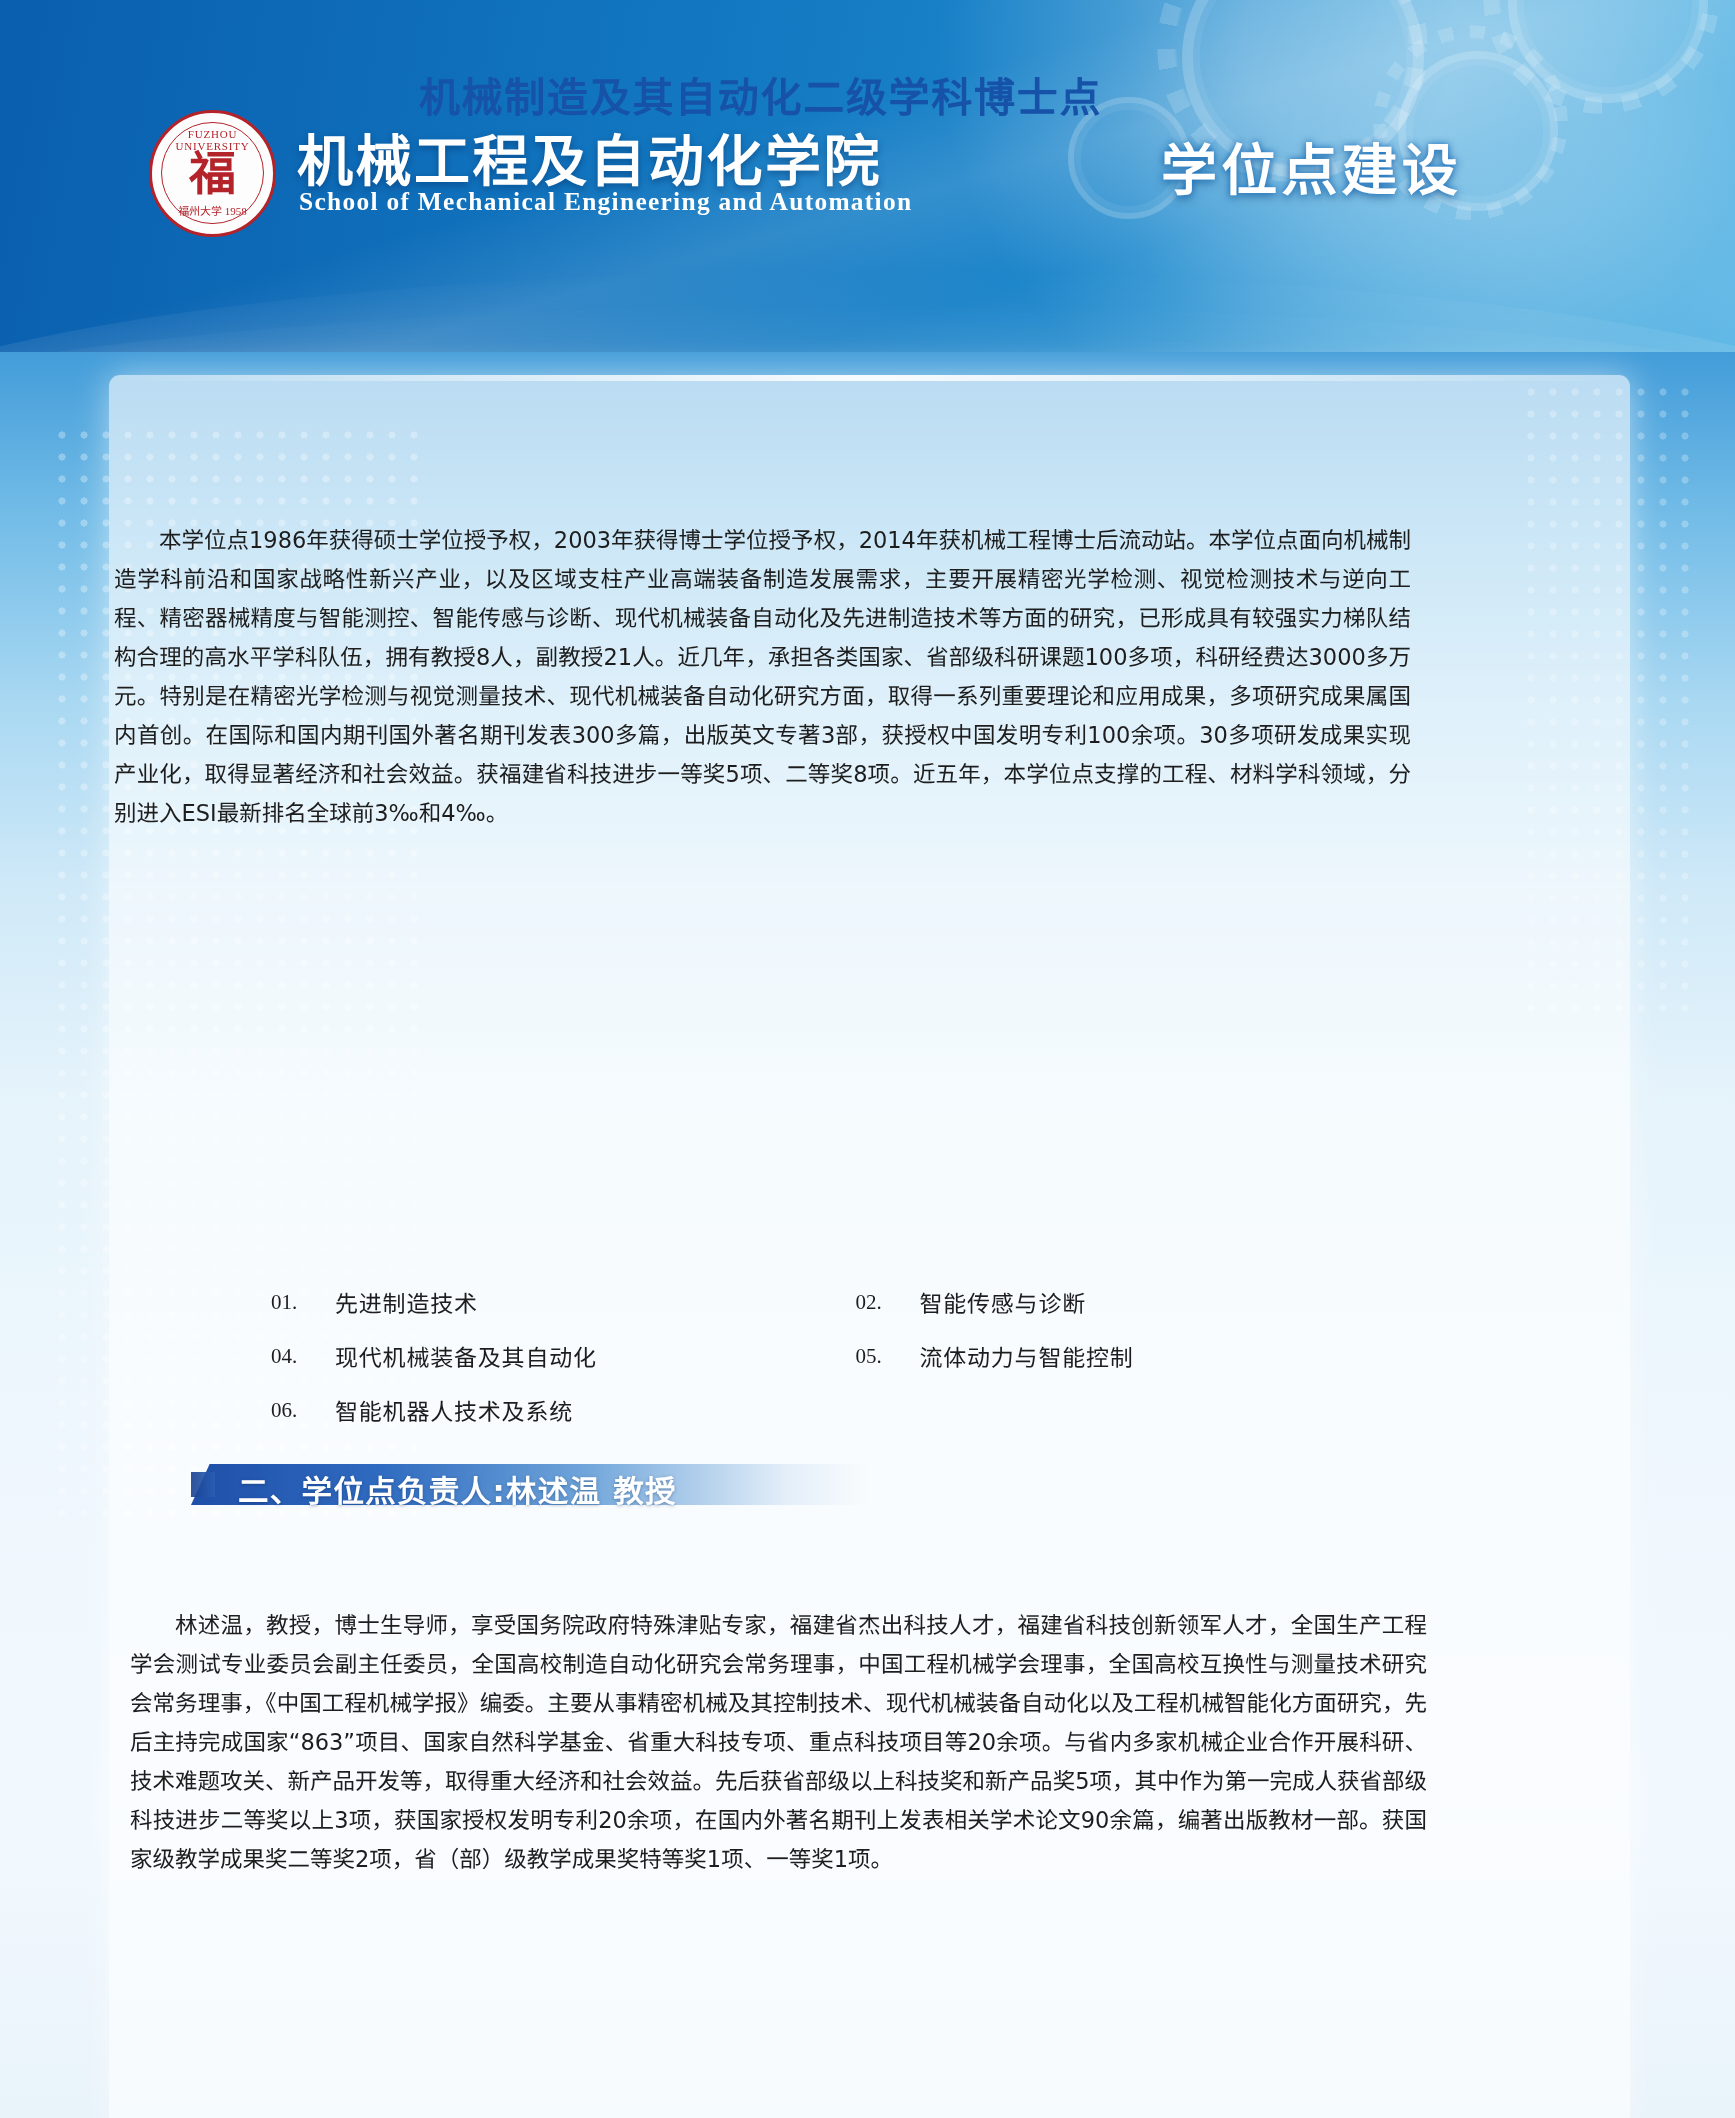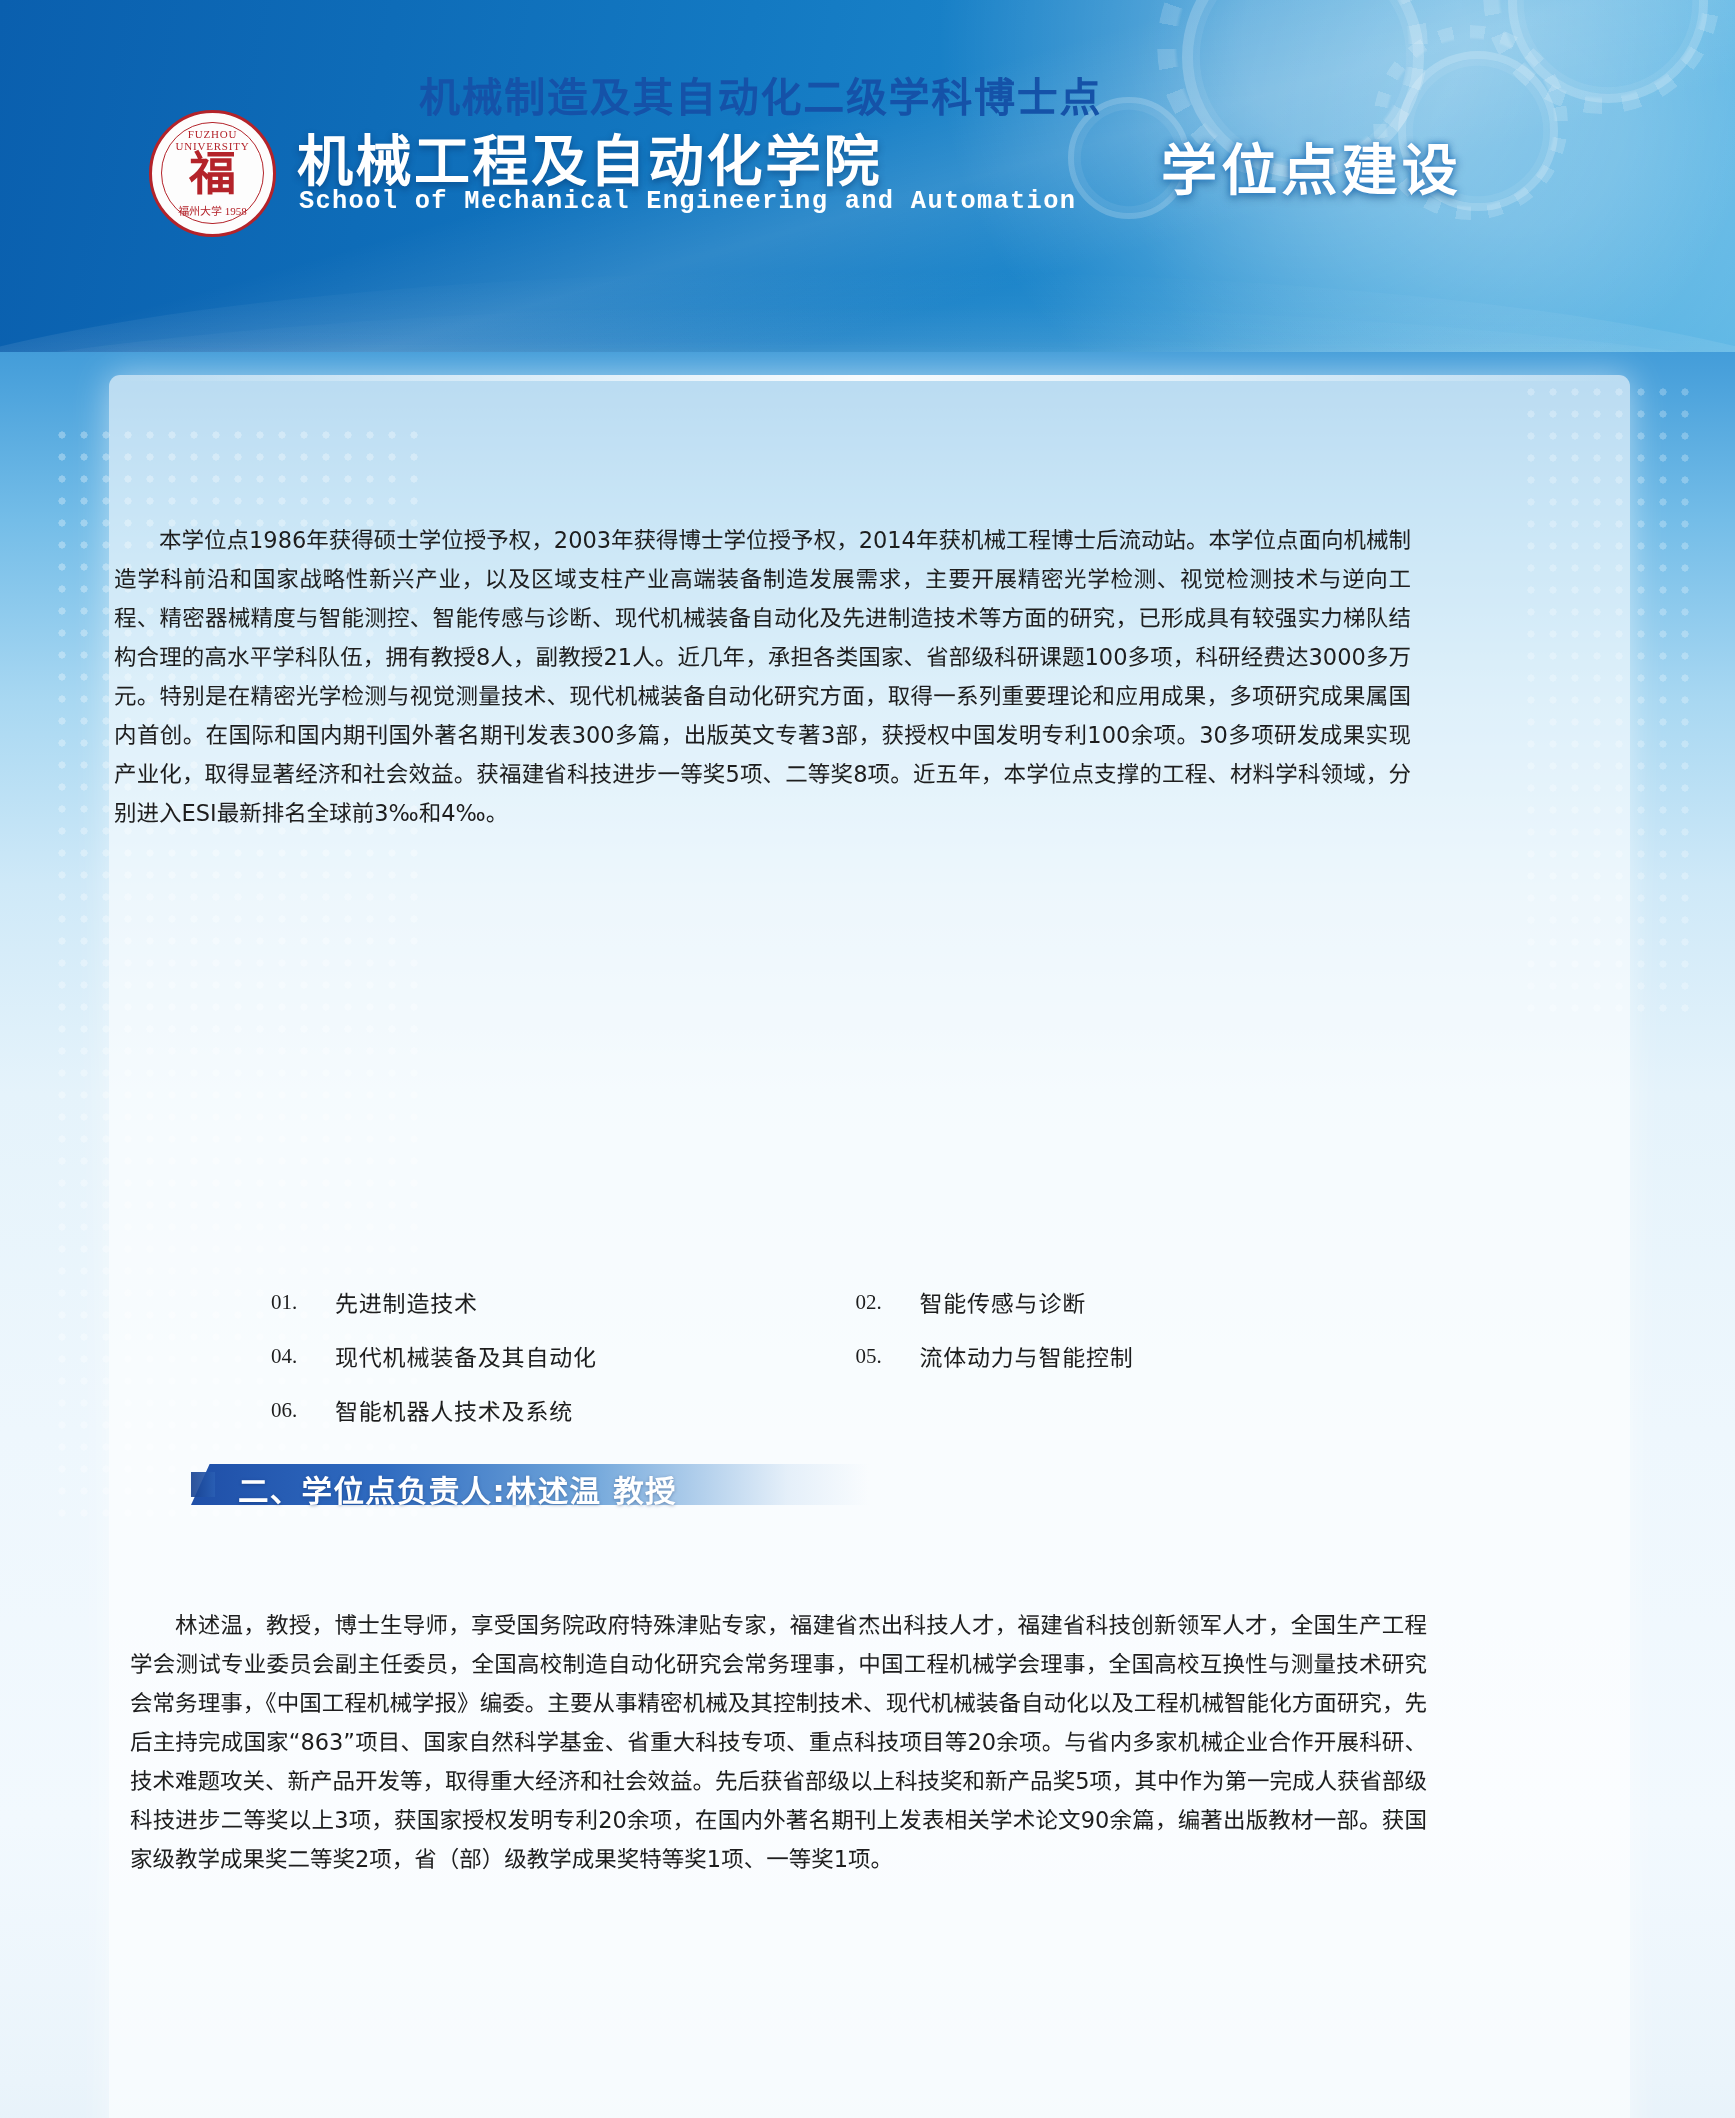--- a/index.html
+++ b/index.html
@@ -167,21 +167,21 @@
     font-family: "DejaVu Sans", sans-serif;
     white-space: nowrap;
   }
   .title-en {
     position: absolute;
     left: 299px; top: 90px;
     font-size: 25.4px;
     font-weight: bold;
     color: #ffffff;
     letter-spacing: 1.3px;
-    font-family: Liberation Mono, monospace;
+    font-family: Liberation Serif, serif;
     white-space: nowrap;
     text-align: center;
   }
   .title-badge {
     position: absolute;
     left: 1161px; top: 27.5px;
     font-size: 56px;
     font-weight: bold;
     color: #ffffff;
     letter-spacing: 4.2px;

